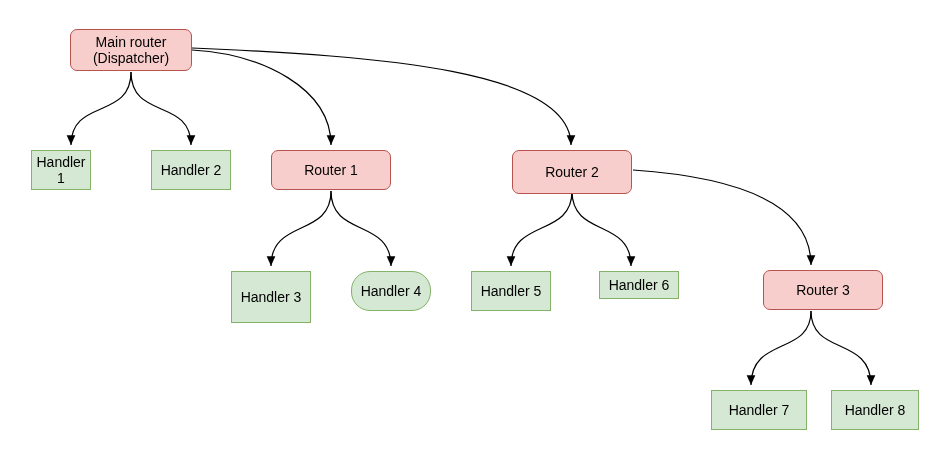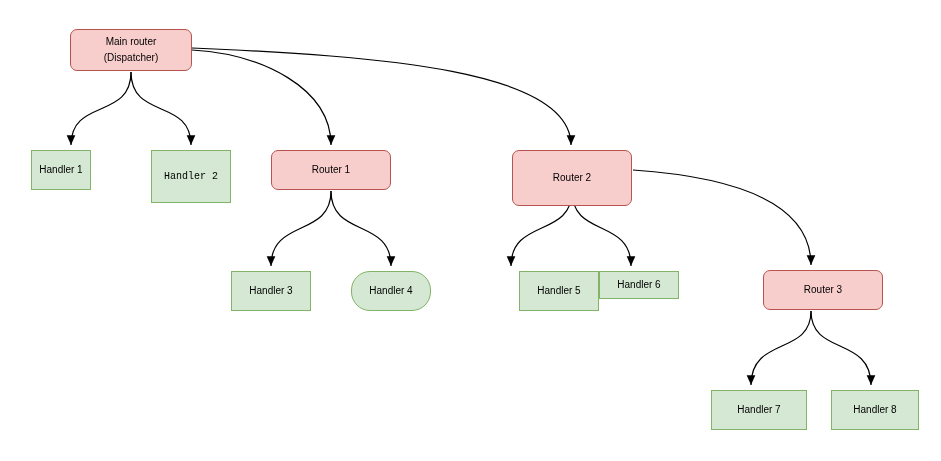--- a/index.html
+++ b/index.html
@@ -34,43 +34,43 @@
     fill: none;
   }
   #arrowhead path { fill: var(--edge); }
   .node {
     position: absolute;
     box-sizing: border-box;
     display: flex;
     align-items: center;
     justify-content: center;
     text-align: center;
-    font-size: 10px;
+    font-size: 14px;
     line-height: 16px;
     color: var(--text);
     white-space: pre-line;
   }
   .node.router {
     background: var(--router-fill);
     border: 1px solid var(--router-border);
     border-radius: 7px;
   }
   .node.handler {
     background: var(--handler-fill);
     border: 1px solid var(--handler-border);
   }
   #node-main-router { left: 70px;  top: 29px;  width: 122px; height: 42px; }
   #node-router1     { left: 271px; top: 150px; width: 120px; height: 40px; text-align: right; }
-  #node-router2     { left: 512px; top: 150px; width: 120px; height: 56px; }
+  #node-router2     { left: 512px; top: 150px; width: 120px; height: 44px; }
   #node-router3     { left: 751px; top: 270px; width: 120px; height: 40px; margin-left: 12px; }
   #node-handler1    { left: 31px;  top: 150px; width: 60px;  height: 40px; }
-  #node-handler2    { left: 151px; top: 150px; width: 80px;  height: 53px; font-family: Liberation Mono, monospace; }
-  #node-handler3    { left: 231px; top: 271px; width: 80px;  height: 40px; }
+  #node-handler2    { left: 151px; top: 150px; width: 80px;  height: 40px; }
+  #node-handler3    { left: 231px; top: 271px; width: 80px;  height: 52px; }
   #node-handler4    { left: 351px; top: 271px; width: 80px;  height: 40px; border-radius: 19px; }
-  #node-handler5    { left: 471px; top: 271px; width: 80px;  height: 40px; margin-left: 48px; }
+  #node-handler5    { left: 471px; top: 271px; width: 80px;  height: 40px; }
   #node-handler6    { left: 591px; top: 271px; width: 80px;  height: 28px; margin-left: 8px; }
   #node-handler7    { left: 711px; top: 390px; width: 96px;  height: 40px; }
   #node-handler8    { left: 831px; top: 390px; width: 88px;  height: 40px; }
 </style>
 </head>
 <body>
 
 <div class="canvas">
 
   <svg class="edges" viewBox="0 0 941 461" xmlns="http://www.w3.org/2000/svg">

